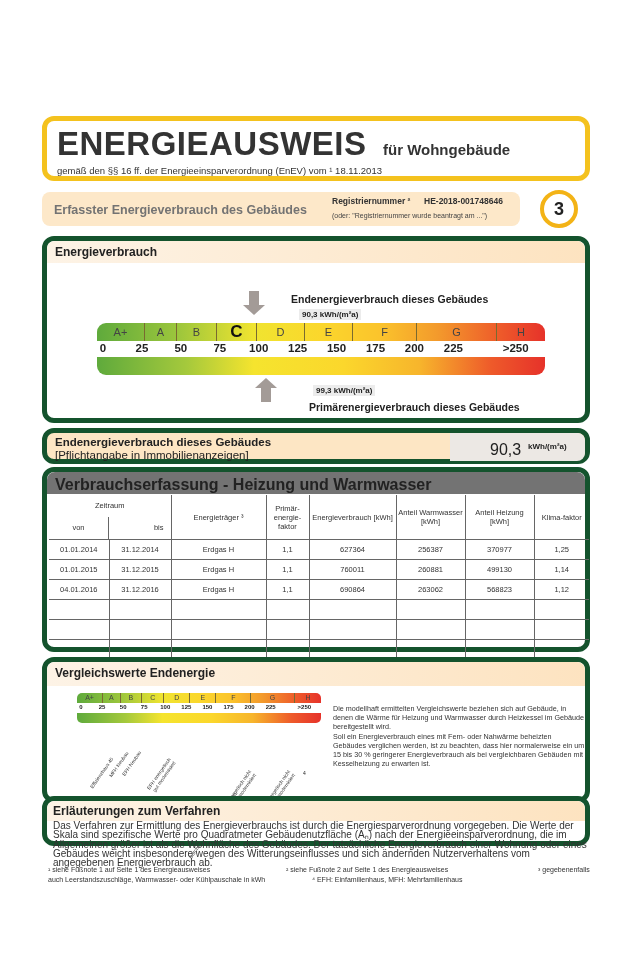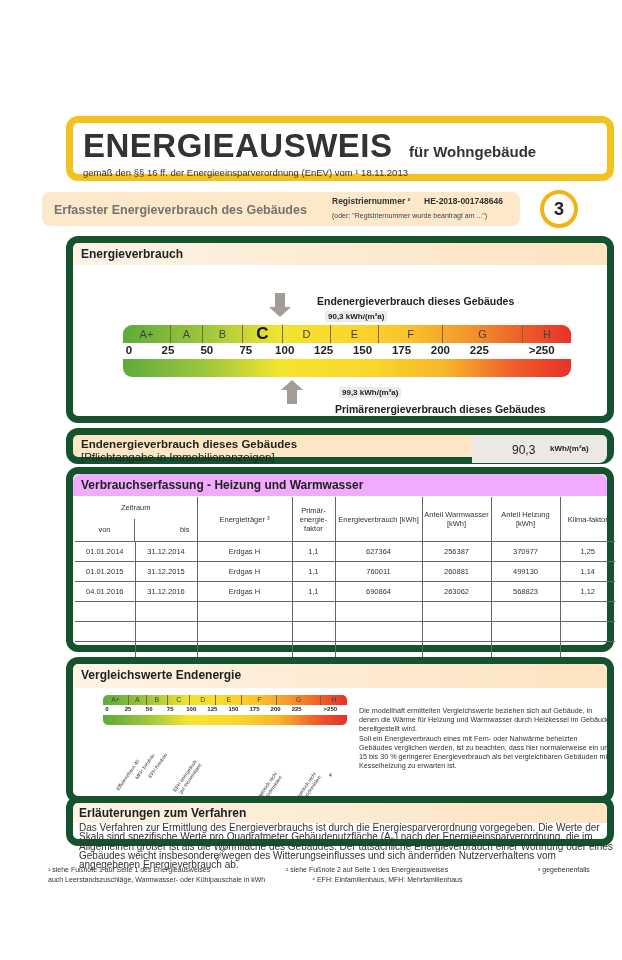--- a/index.html
+++ b/index.html
@@ -1,19 +1,19 @@
 <!DOCTYPE html>
 <html><head>
 <meta charset="utf-8">
 <style>
   * { box-sizing: border-box; margin: 0; padding: 0; }
   html, body { width: 622px; height: 960px; background: #ffffff; overflow: hidden; }
   body { font-family: "Liberation Sans", sans-serif; color: #222; position: relative; }
 
-  .box { position: absolute; border: 7px solid #14532d; border-radius: 12px; background: #fff; margin-left: 24px; }
+  .box { position: absolute; border: 5px solid #14532d; border-radius: 12px; background: #fff; }
 
   
   #title-box { left: 42px; top: 116px; width: 548px; height: 65px; border-color: #f4c21e; }
   #title-main { position: absolute; left: 10px; top: 4px; font-size: 33px; font-weight: bold; letter-spacing: 0.5px; color: #333; }
   #title-sub { position: absolute; left: 336px; top: 20px; font-size: 15px; font-weight: bold; color: #333; }
   #title-law { position: absolute; left: 10px; top: 44px; font-size: 9.5px; color: #333; }
 
   
   #reg-bar { position: absolute; left: 42px; top: 192px; width: 478px; height: 34px; background: #fde8c9; border-radius: 8px; }
   #reg-title { position: absolute; left: 12px; top: 11px; font-size: 12.5px; font-weight: bold; color: #737373; }
@@ -36,26 +36,26 @@
   .arrow-up { position: absolute; width: 10px; height: 14px; background: #a39b97; }
   .arrow-up::before { content: ""; position: absolute; left: -6px; top: -10px; border-left: 11px solid transparent; border-right: 11px solid transparent; border-bottom: 10px solid #a39b97; }
   .ev-label { position: absolute; font-size: 10.5px; font-weight: bold; color: #222; }
   .ev-val { position: absolute; font-size: 8px; font-weight: bold; color: #222; background: #ececec; padding: 1px 3px; }
 
   
   #end-box { left: 42px; top: 428px; width: 548px; height: 36px; background: #fde6c4; }
   #end-title { position: absolute; left: 8px; top: 3px; font-size: 11.5px; font-weight: bold; }
   #end-sub { position: absolute; left: 8px; top: 16px; font-size: 11.5px; }
   #end-valbox { position: absolute; right: 0; top: 0; width: 135px; height: 28px; background: #ece8e4; border-radius: 0 8px 8px 0; }
-  #end-value { position: absolute; left: 40px; top: 8px; font-size: 12px; }
+  #end-value { position: absolute; left: 40px; top: 8px; font-size: 16px; }
   #end-unit { position: absolute; left: 78px; top: 9px; font-size: 8px; font-weight: bold; }
 
   
   #vb-box { left: 42px; top: 467px; width: 548px; height: 185px; }
-  #vb-title { position: absolute; left: 0; top: 0; right: 0; height: 22px; padding: 4px 8px; font-size: 12px; font-weight: bold; background: #f0abfc; border-radius: 8px 8px 0 0; }
+  #vb-title { position: absolute; left: 0; top: 0; right: 0; height: 22px; padding: 4px 8px; font-size: 16px; font-weight: bold; background: #737373; border-radius: 8px 8px 0 0; }
   table { position: absolute; left: 2px; top: 23px; width: 540px; border-collapse: collapse; font-size: 7.5px; color: #333; }
   td, th { border: 1px solid #666; text-align: center; font-weight: normal; }
   th { height: 44px; padding: 0 0; vertical-align: middle; }
   td { height: 20px; }
   table tr:first-child th, table tr:first-child td { border-top: none; }
   table td:first-child, table th:first-child { border-left: none; }
   table td:last-child, table th:last-child { border-right: none; }
   table tr:last-child td { border-bottom: none; }
 
   

